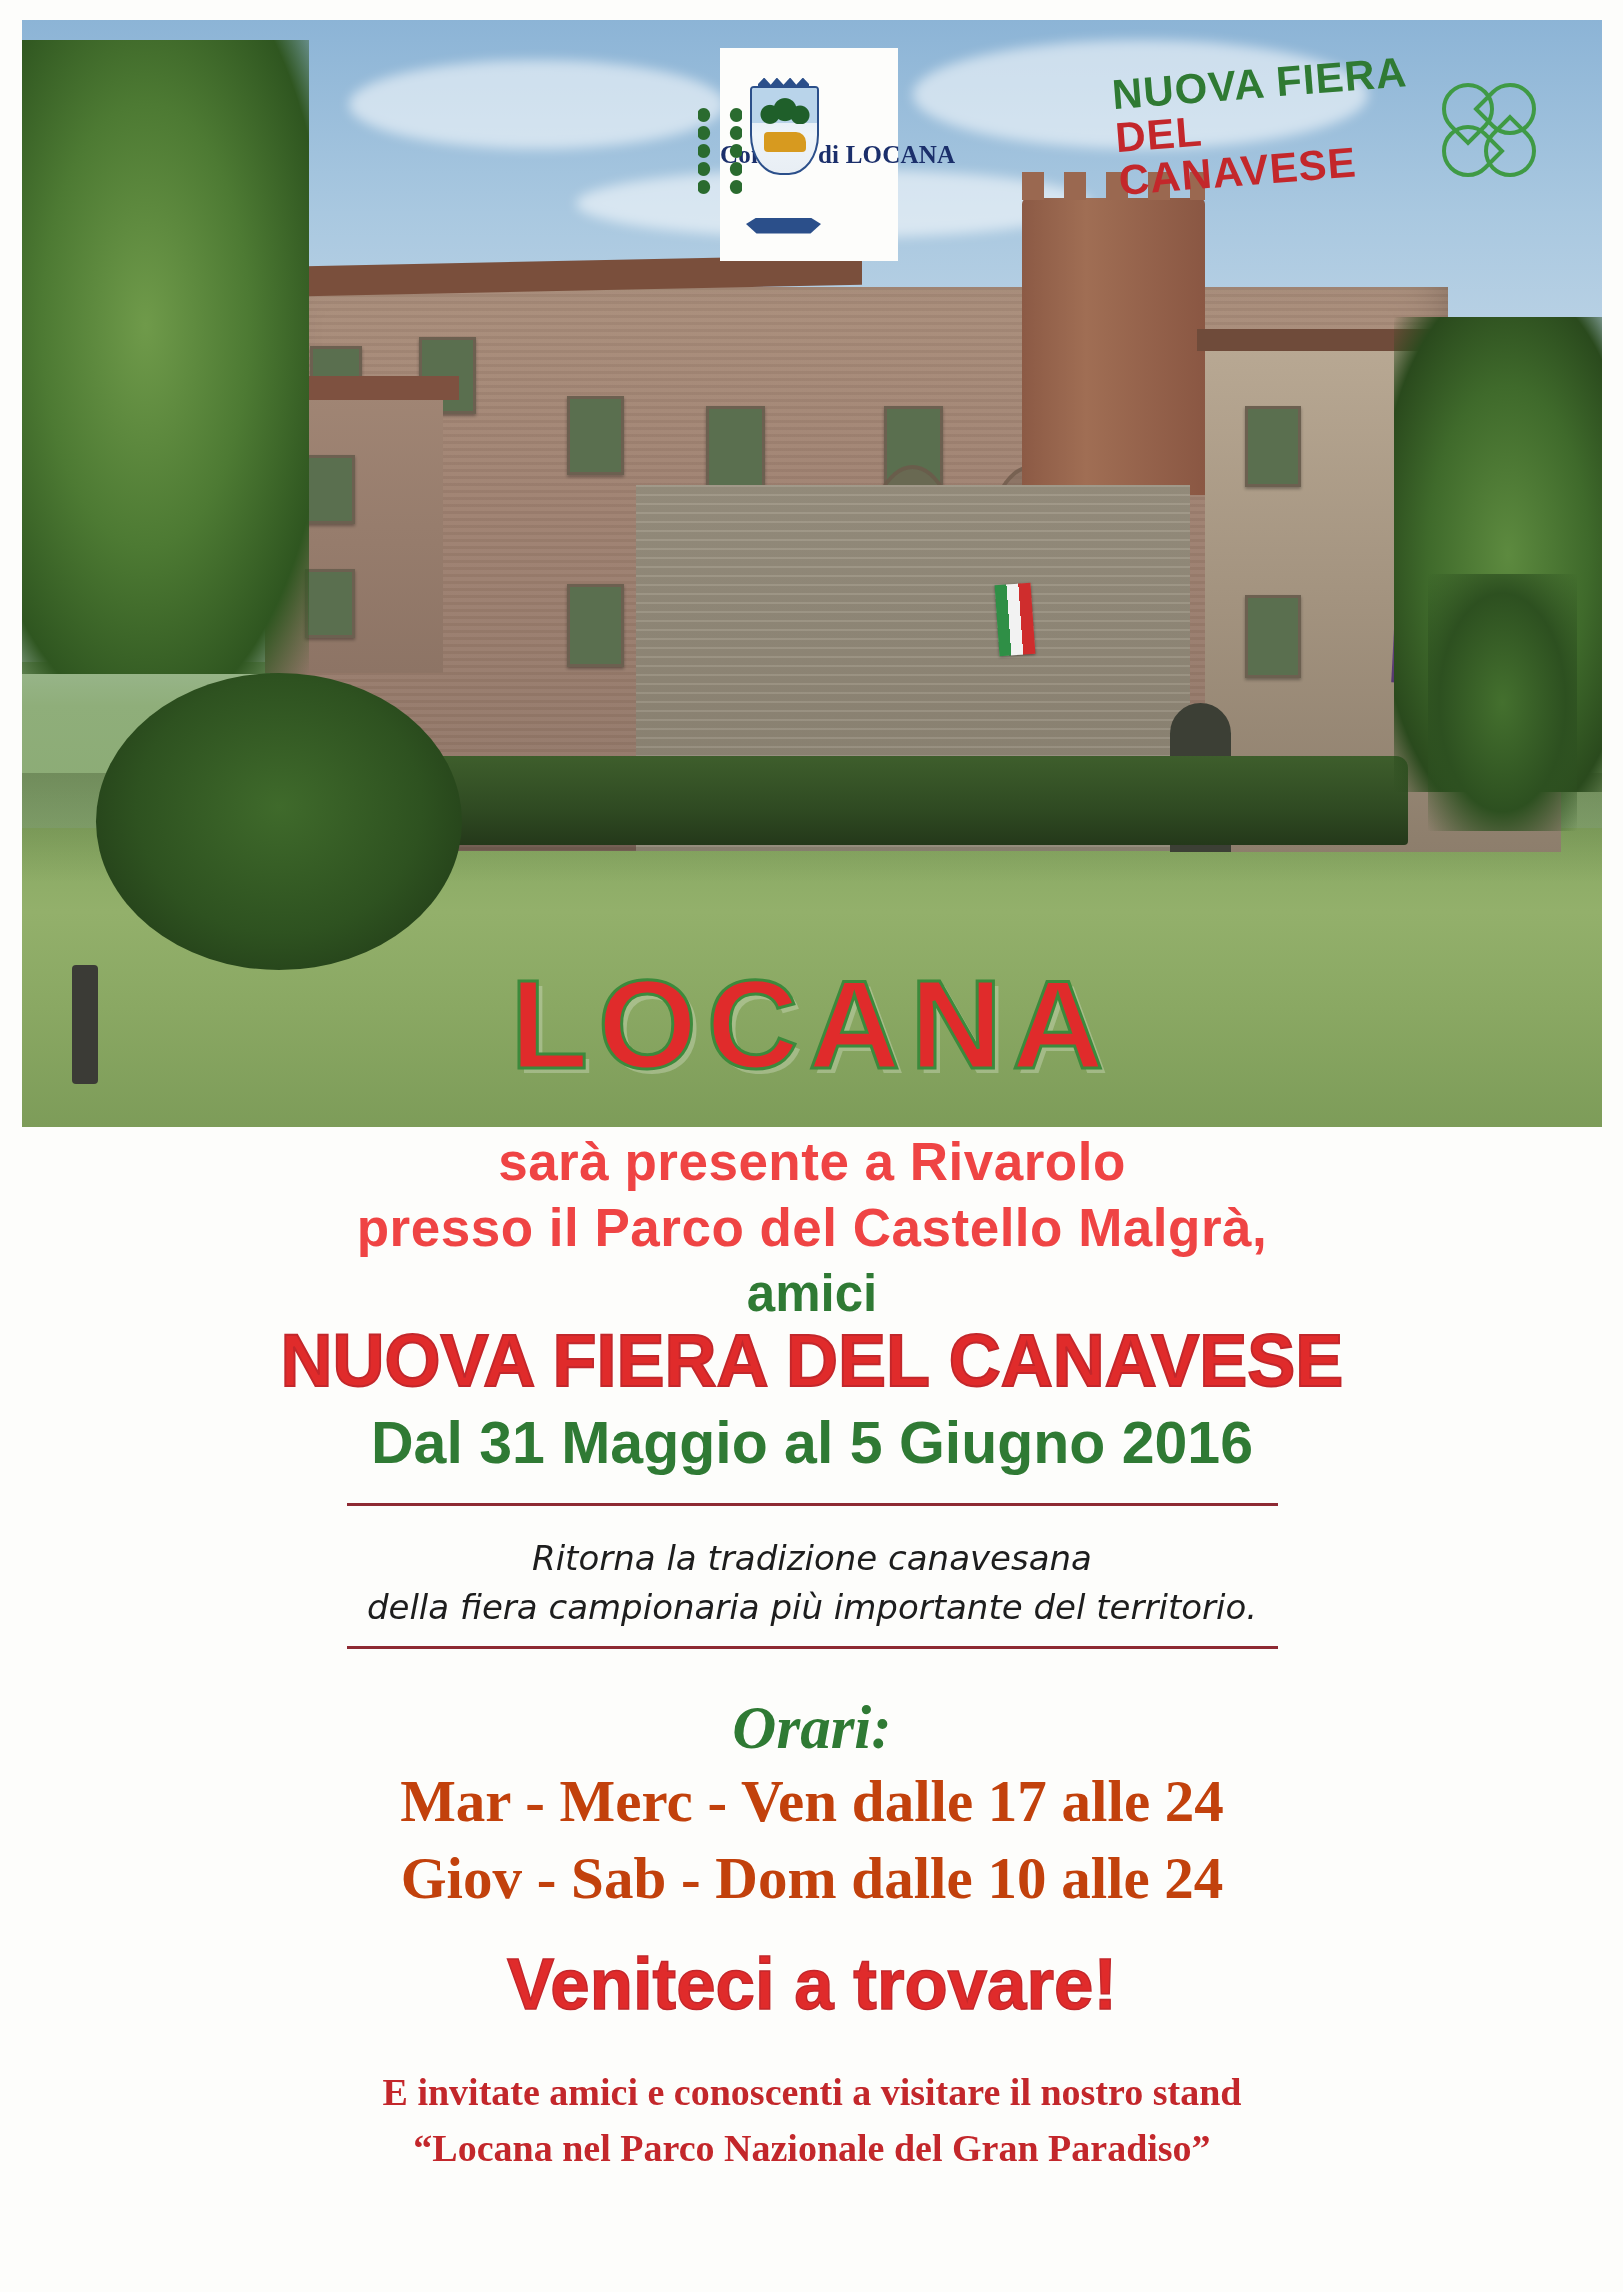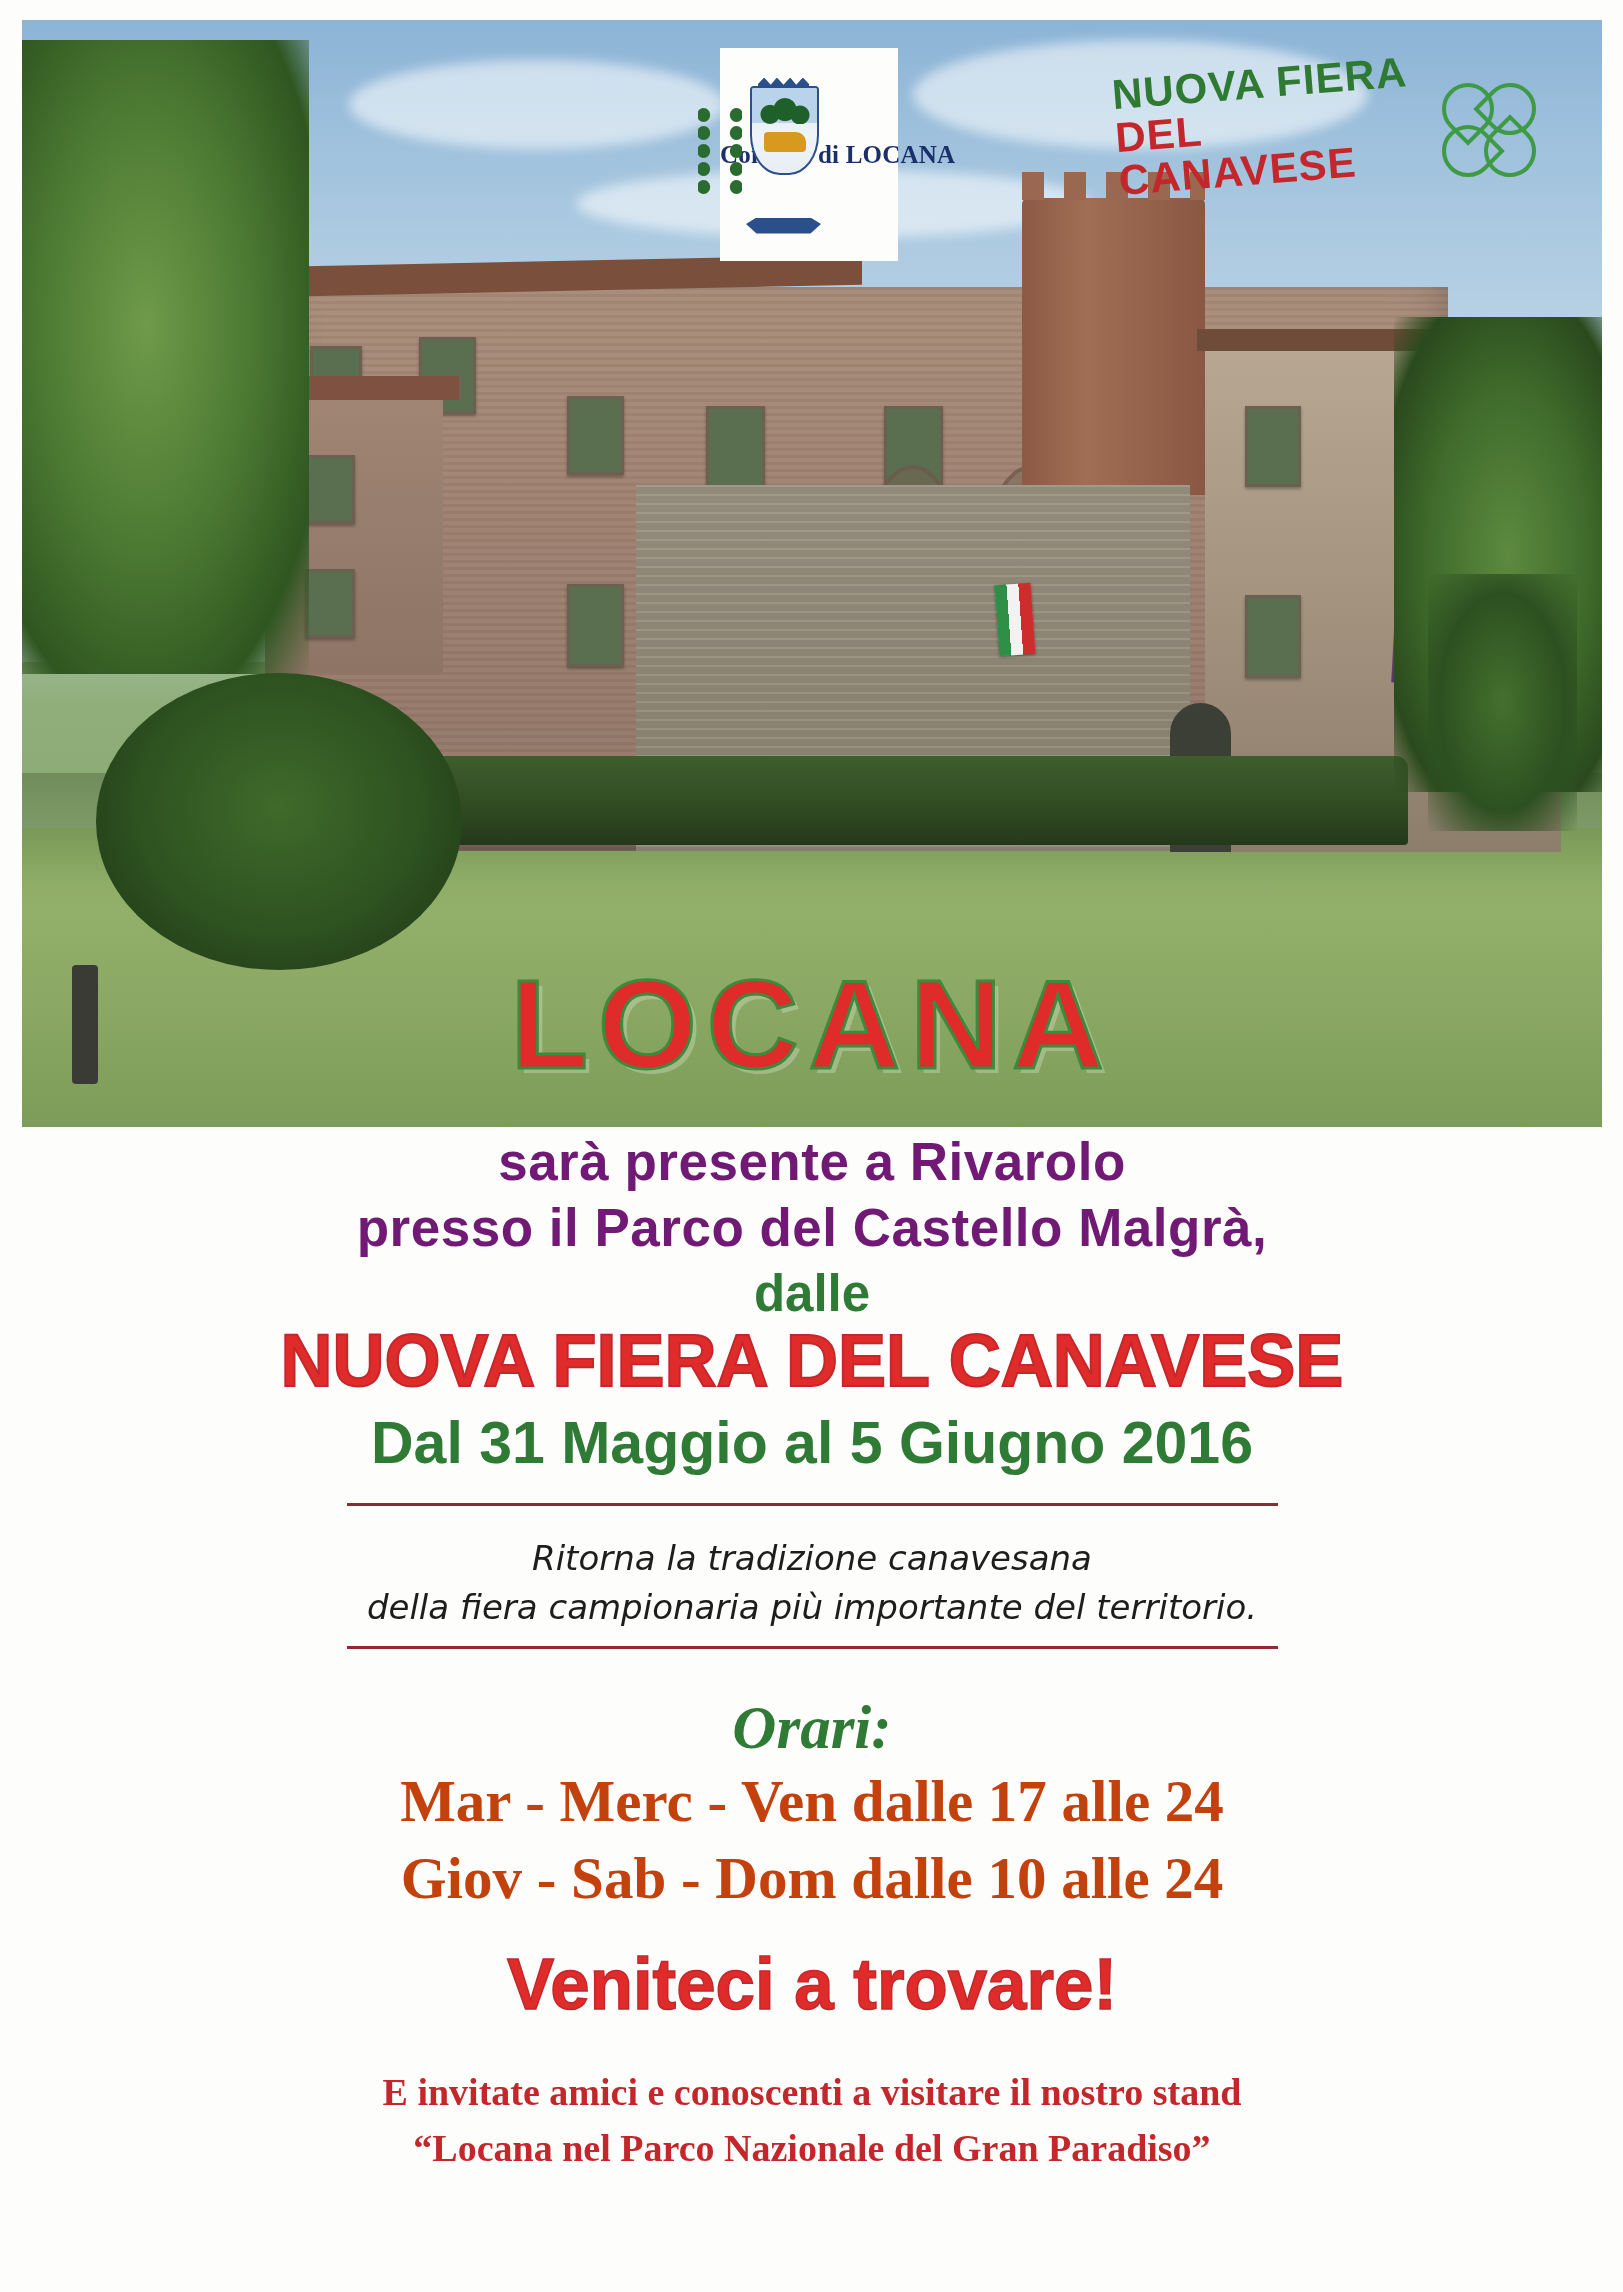--- a/index.html
+++ b/index.html
@@ -275,21 +275,21 @@
 
   
   .body-text {
     position: absolute;
     left: 22px; top: 1129px; width: 1580px;
     text-align: center;
   }
   .line-green-b {
     font-family: "Liberation Sans", sans-serif;
     font-weight: bold;
-    color: #701a75;
+    color: #ef4444;
     font-size: 53px;
     letter-spacing: 0.5px;
     line-height: 1.25;
   }
   .alla {
     font-family: "Liberation Sans", sans-serif;
     font-weight: bold;
     color: #2f7a34;
     font-size: 51px;
     margin-top: 2px;
@@ -450,21 +450,21 @@
           <i></i>
       </div>
     </div>
 
     <div class="locana-title">LOCANA</div>
   </div>
 
   <div class="body-text">
     <div class="line-green-b">sarà presente a Rivarolo</div>
     <div class="line-green-b">presso il Parco del Castello Malgrà,</div>
-    <div class="alla">dalle</div>
+    <div class="alla">amici</div>
     <div class="fiera-big">NUOVA FIERA DEL CANAVESE</div>
     <div class="dates">Dal 31 Maggio al 5 Giugno 2016</div>
 
     <div class="rule"></div>
     <div class="script">
       <div>Ritorna la tradizione canavesana</div>
       <div>della fiera campionaria più importante del territorio.</div>
     </div>
     <div class="rule2"></div>
 

